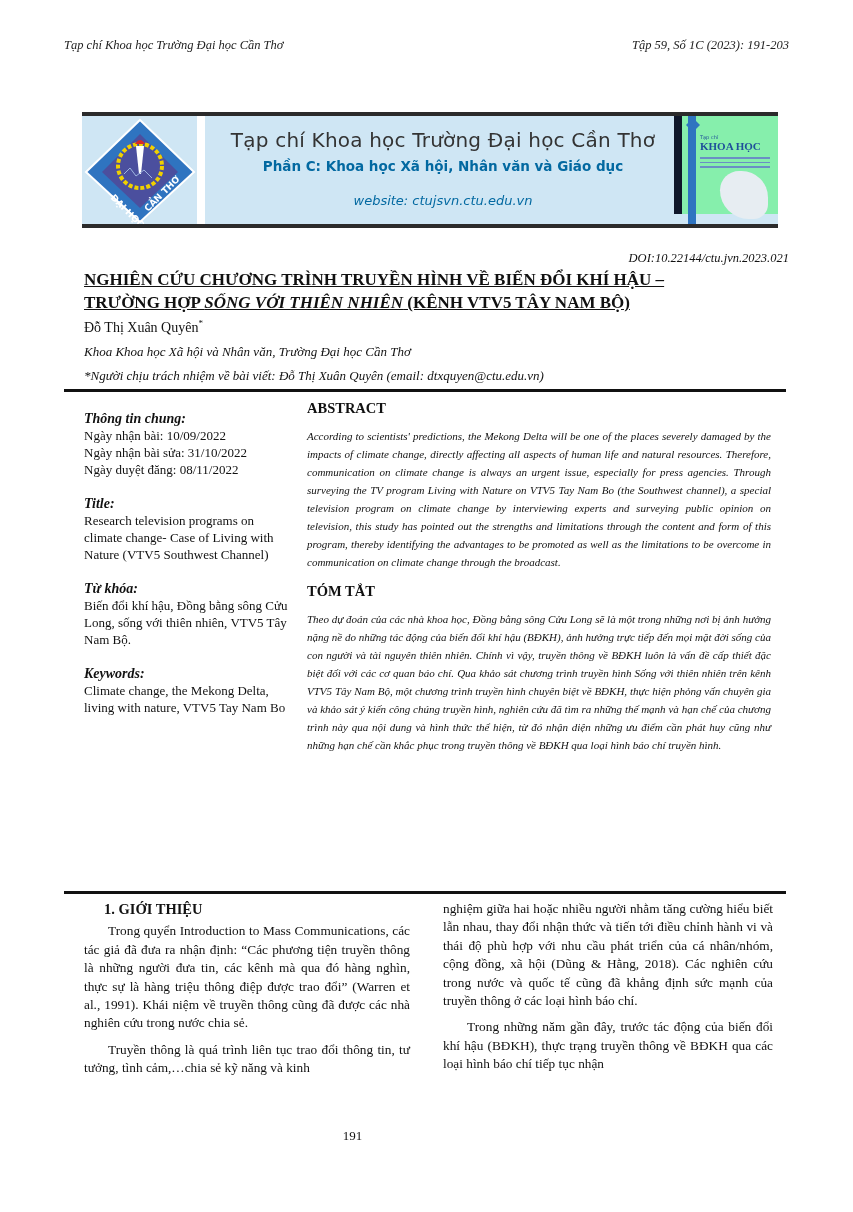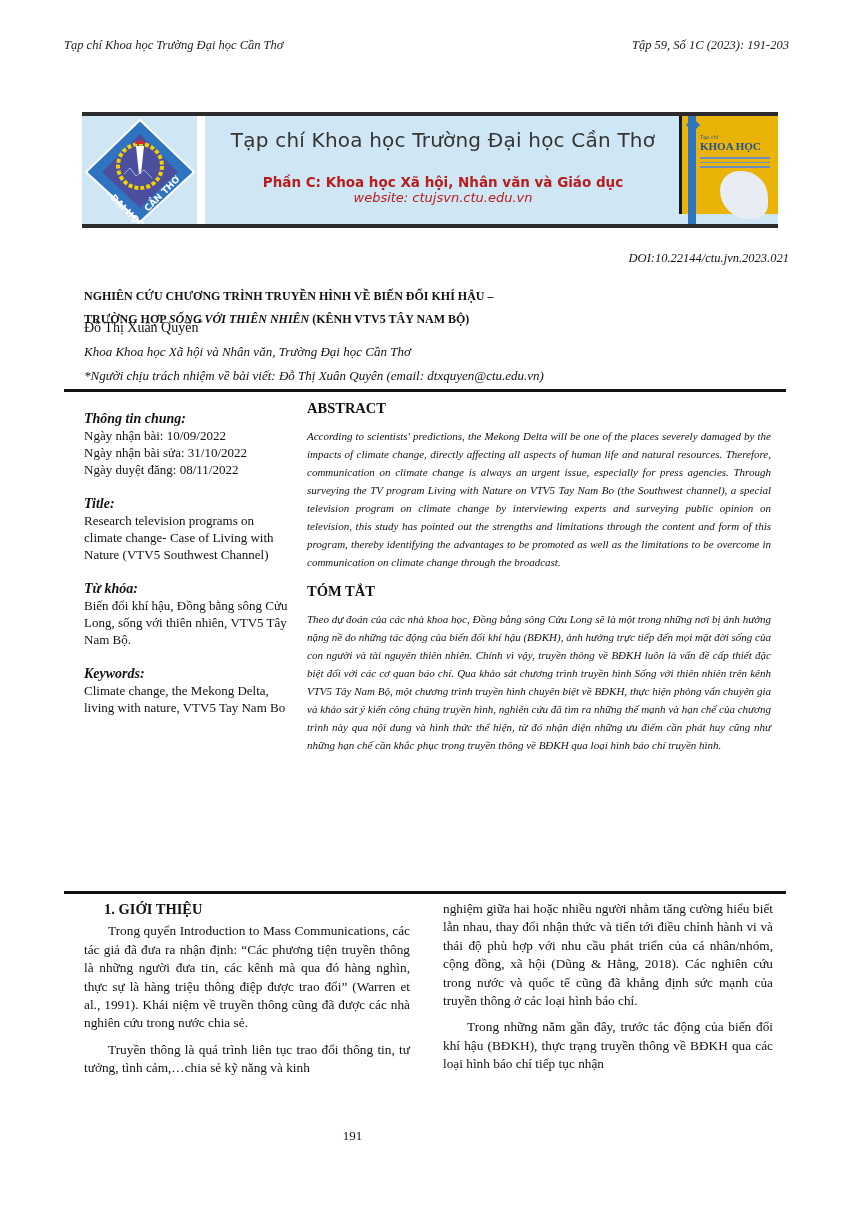--- a/index.html
+++ b/index.html
@@ -7,35 +7,35 @@
          font-family:"Liberation Serif", serif; color:#111; }
   .abs { position:absolute; }
   .running-left, .running-right { top:38px; font-style:italic; font-size:12.5px; color:#222; }
   .running-left { left:64px; }
   .running-right { right:64px; }
 
   .banner { left:82px; top:112px; width:696px; height:116px; background:#cfe6f4;
             border-top:4px solid #2b2b2b; border-bottom:4px solid #2b2b2b; box-sizing:border-box; }
   .banner .logo-area { position:absolute; left:0; top:0; width:90px; height:108px; background:#cfe6f4; }
   .banner .white-strip { position:absolute; left:115px; top:0; width:8px; height:108px; background:#ffffff; }
-  .banner .cover-strip { position:absolute; right:0; top:0; width:96px; height:98px; background:#eab308; border-left:3px solid #0f172a; }
+  .banner .cover-strip { position:absolute; right:0; top:0; width:96px; height:98px; background:#86efac; border-left:8px solid #0f172a; }
   .banner .titles { position:absolute; left:124px; top:0; right:98px; height:108px; text-align:center; font-family:"DejaVu Sans", sans-serif; }
   .banner .t1 { font-size:20px; color:#333; margin-top:12px; letter-spacing:0.2px; }
-  .banner .t2 { font-size:13.5px; font-weight:bold; color:#b91c1c; margin-top:22px; }
-  .banner .t3 { font-size:13px; font-style:italic; color:#b91c1c; }
+  .banner .t2 { font-size:13.5px; font-weight:bold; color:#0369a1; margin-top:6px; }
+  .banner .t3 { font-size:13px; font-style:italic; color:#0369a1; margin-top:19px; }
 
   .cover-blue { position:absolute; left:6px; top:0; width:8px; height:108px; background:#2f74c0; }
   .cover-title { position:absolute; left:18px; top:24px; font-family:"Liberation Serif", serif; font-weight:bold; font-size:11px; color:#1f4f9a; }
   .cover-small { position:absolute; left:18px; top:18px; font-size:5px; color:#1f4f9a; font-family:"DejaVu Sans", sans-serif; }
   .cover-lines { position:absolute; left:18px; top:38px; width:70px; }
   .cover-lines div { height:1.5px; background:#6a8fc4; margin:3px 0; }
   .cover-map { position:absolute; left:38px; top:55px; width:48px; height:48px; background:#e7edf2; border-radius:40% 55% 30% 60%; }
 
   .doi { right:64px; top:251px; font-style:italic; font-size:12.5px; }
-  .paper-title { left:84px; top:285px; width:700px; font-weight:bold; font-size:12px; line-height:23px; }
+  .paper-title { left:84px; top:268px; width:700px; font-weight:bold; font-size:17px; line-height:23px;text-decoration:underline; }
   .paper-title i { font-style:italic; }
   .author { left:84px; top:318px; font-size:14px; }
   .author sup { font-size:9px; }
   .affil { left:84px; top:344px; font-style:italic; font-size:13px; }
   .corresp { left:84px; top:368px; font-style:italic; font-size:13px; }
   .rule { background:#111; }
 
   .side { left:84px; width:205px; font-size:13px; line-height:17px; }
   .side .h { font-weight:bold; font-style:italic; font-size:14px; }
   .side .it { }

